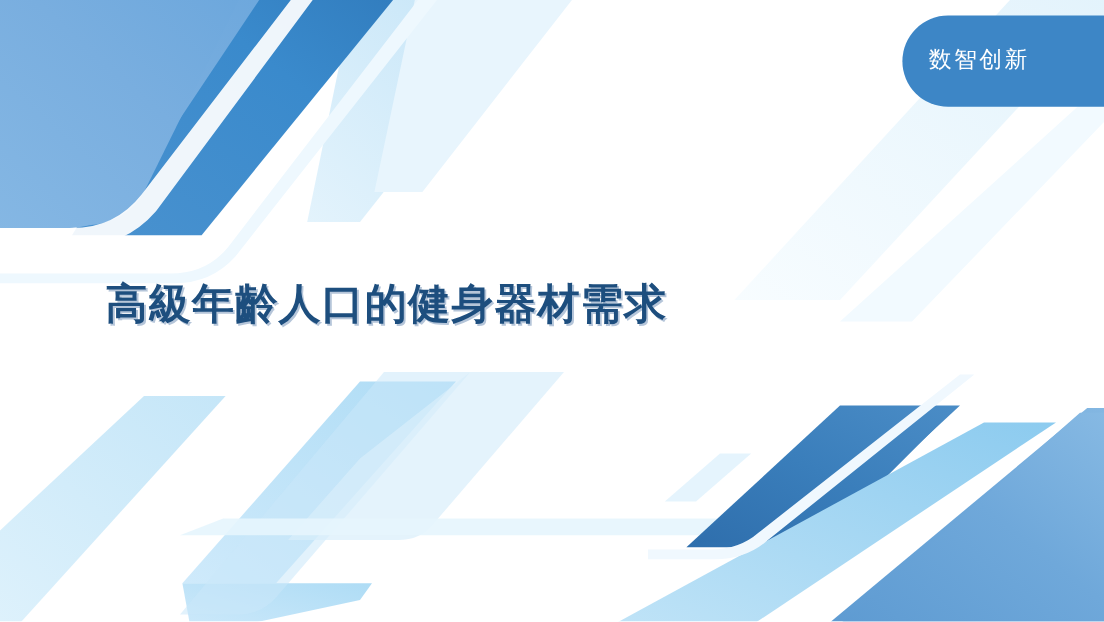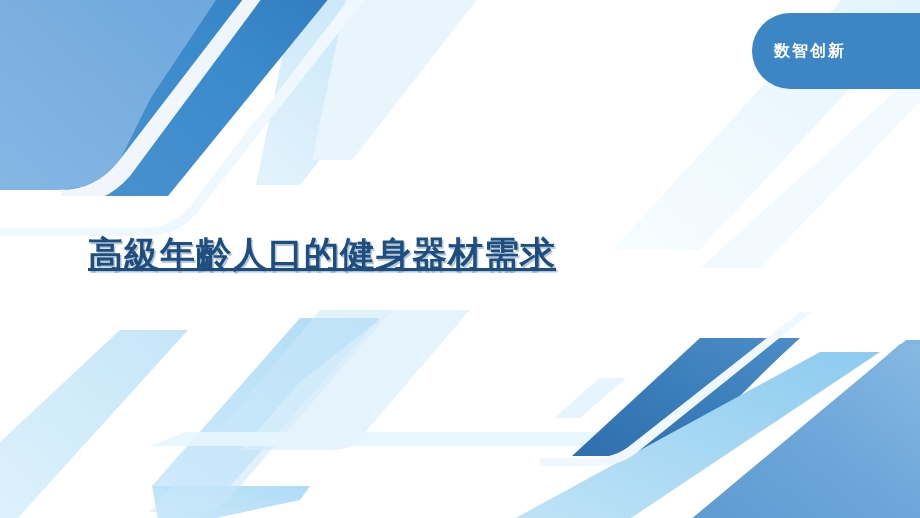--- a/index.html
+++ b/index.html
@@ -42,41 +42,40 @@
     box-sizing: border-box;
     padding-left: 22px;
     display: flex;
     flex-direction: column;
     align-items: flex-start;
     justify-content: center;
     z-index: 6;
   }
   .badge-line {
     color: #ffffff;
-    font-size: 16px;
+    font-size: 19px;
     line-height: 26px;
     letter-spacing: 2px;
     white-space: nowrap;
-    font-weight: 700;
+    font-weight: 400;
   }
 
   
   .title {
     position: absolute;
     left: 88px;
     top: 232px;
     z-index: 5;
     color: #1d4e7e;
     font-size: 35px;
     font-weight: bold;
     letter-spacing: 1px;
     line-height: 44px;
     white-space: nowrap;
     text-shadow: 1.5px 1.5px 0px rgba(120,150,185,0.55);
-    text-decoration: underline;
   }
 </style>
 </head>
 <body>
 
 <div id="slide">
 
   <svg id="bg-art" viewBox="0 0 920 518" width="920" height="518" xmlns="http://www.w3.org/2000/svg" preserveAspectRatio="none" aria-hidden="true">
     <defs>
       <linearGradient id="gTopPanel" x1="0" y1="1" x2="1" y2="0">

